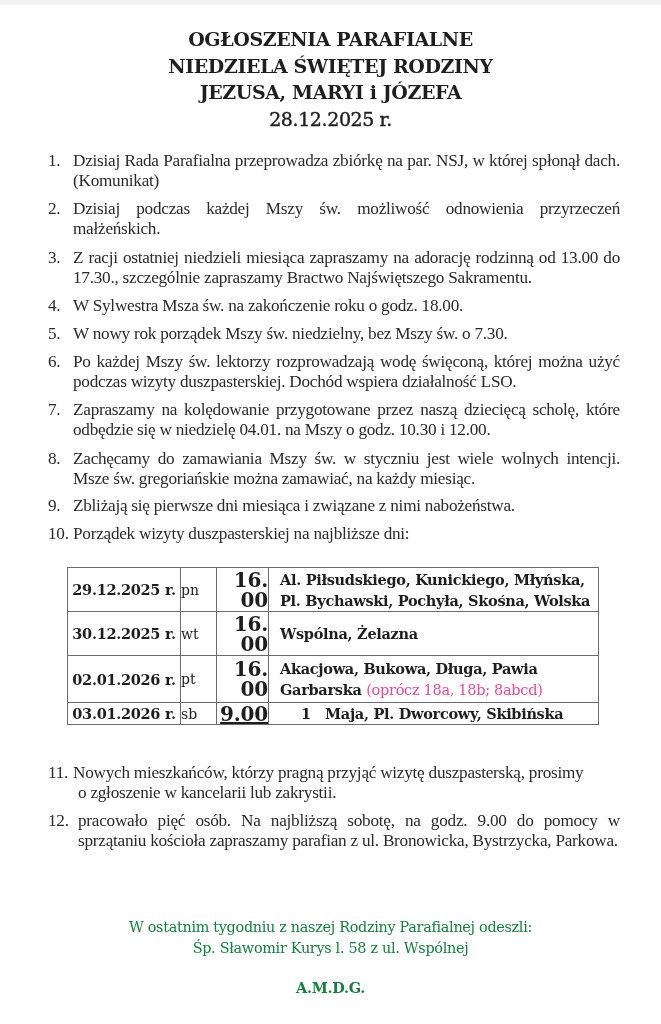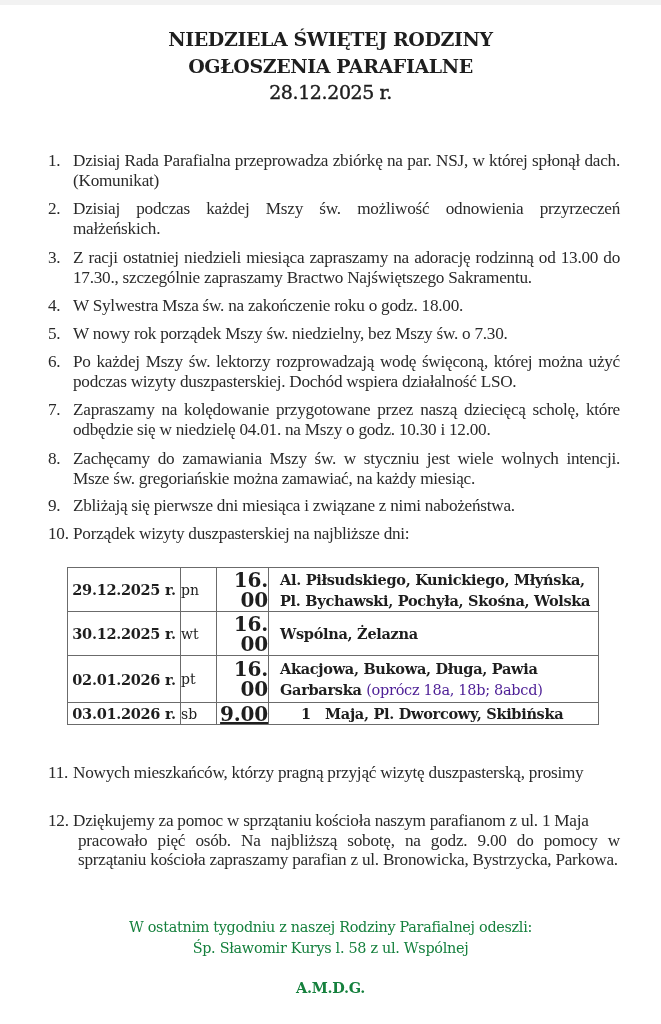--- a/index.html
+++ b/index.html
@@ -30,40 +30,41 @@
 
   .table {
     position: absolute; left: 67px; top: 567px; width: 532px;
     border-collapse: collapse; font-family: "DejaVu Serif", serif; color: #1e1e1e;
   }
   .table td { border: 1.3px solid #6b6b6b; padding: 0; vertical-align: middle; }
   .c-date { width: 112px; text-align: center; font-size: 14.5px; font-weight: bold; letter-spacing: -0.3px; margin-left: 28px; }
   .c-day { width: 35px; text-align: left; font-size: 14px; }
   .c-time { width: 51px; text-align: right; font-size: 20px; font-weight: bold; line-height: 20px; word-break: break-all; letter-spacing: -0.2px; text-decoration: underline; }
   .c-street { padding-left: 11px !important; font-size: 14.5px; font-weight: bold; line-height: 21px; letter-spacing: -0.3px; }
-  .c-street .paren { font-weight: normal; color: #4c1d95; }
+  .c-street .paren { font-weight: normal; color: #ec4899; }
   .r1 { height: 44px; } .r2 { height: 44px; } .r3 { height: 47px; } .r4 { height: 22px; }
   .r4 .c-street { padding-left: 32px !important; margin-top: 31px; }
   .time-wrap { display: inline-block; width: 40px; }
 
   .footer {
     position: absolute; left: 0; width: 661px; text-align: center;
     font-family: "DejaVu Serif", serif; color: #15803d; font-size: 14.4px; letter-spacing: -0.3px;
   }
   .f1 { top: 917px; line-height: 21px; }
   .f2 { top: 979px; font-weight: bold; font-size: 14.5px; }
 </style>
 </head>
 <body>
 
 <div class="topband"></div>
 
 <div class="header">
+  <span class="line">OGŁOSZENIA PARAFIALNE</span>
   <span class="line">NIEDZIELA ŚWIĘTEJ RODZINY</span>
-  <span class="line">OGŁOSZENIA PARAFIALNE</span>
+  <span class="line">JEZUSA, MARYI i JÓZEFA</span>
   <span class="line date">28.12.2025 r.</span>
 </div>
 
 <div class="list">
   <div class="item" style="top:151px">
     <span class="num">1.</span>
     <span class="txt">Dzisiaj Rada Parafialna przeprowadza zbiórkę na par. NSJ, w której spłonął dach. (Komunikat)</span>
   </div>
   <div class="item" style="top:199px">
     <span class="num">2.</span>
@@ -98,24 +99,24 @@
     <span class="txt">Zbliżają się pierwsze dni miesiąca i związane z nimi nabożeństwa.</span>
   </div>
   <div class="item" style="top:524px">
     <span class="num">10.</span>
     <span class="txt">Porządek wizyty duszpasterskiej na najbliższe dni:</span>
   </div>
 
   <div class="item wide" style="top:763px">
     <span class="num">11.</span>
     <span class="txt" style="text-align:left">Nowych mieszkańców, którzy pragną przyjąć wizytę duszpasterską, prosimy</span>
+    <span class="txt2" style="text-align:left">o zgłoszenie w kancelarii lub zakrystii.</span>
   </div>
   <div class="item wide" style="top:811px">
     <span class="num">12.</span>
-    <span class="txt" style="text-align:left">Dziękujemy za pomoc w sprzątaniu kościoła naszym parafianom z ul. 1 Maja</span>
     <span class="txt2">pracowało pięć osób. Na najbliższą sobotę, na godz. 9.00 do pomocy w sprzątaniu kościoła zapraszamy parafian z ul. Bronowicka, Bystrzycka, Parkowa.</span>
   </div>
 </div>
 
 <table class="table">
   <tbody>
       <tr class="r1">
     <td class="c-date">29.12.2025 r.</td>
     <td class="c-day">pn</td>
     <td class="c-time"><span class="time-wrap">16.00</span></td>

